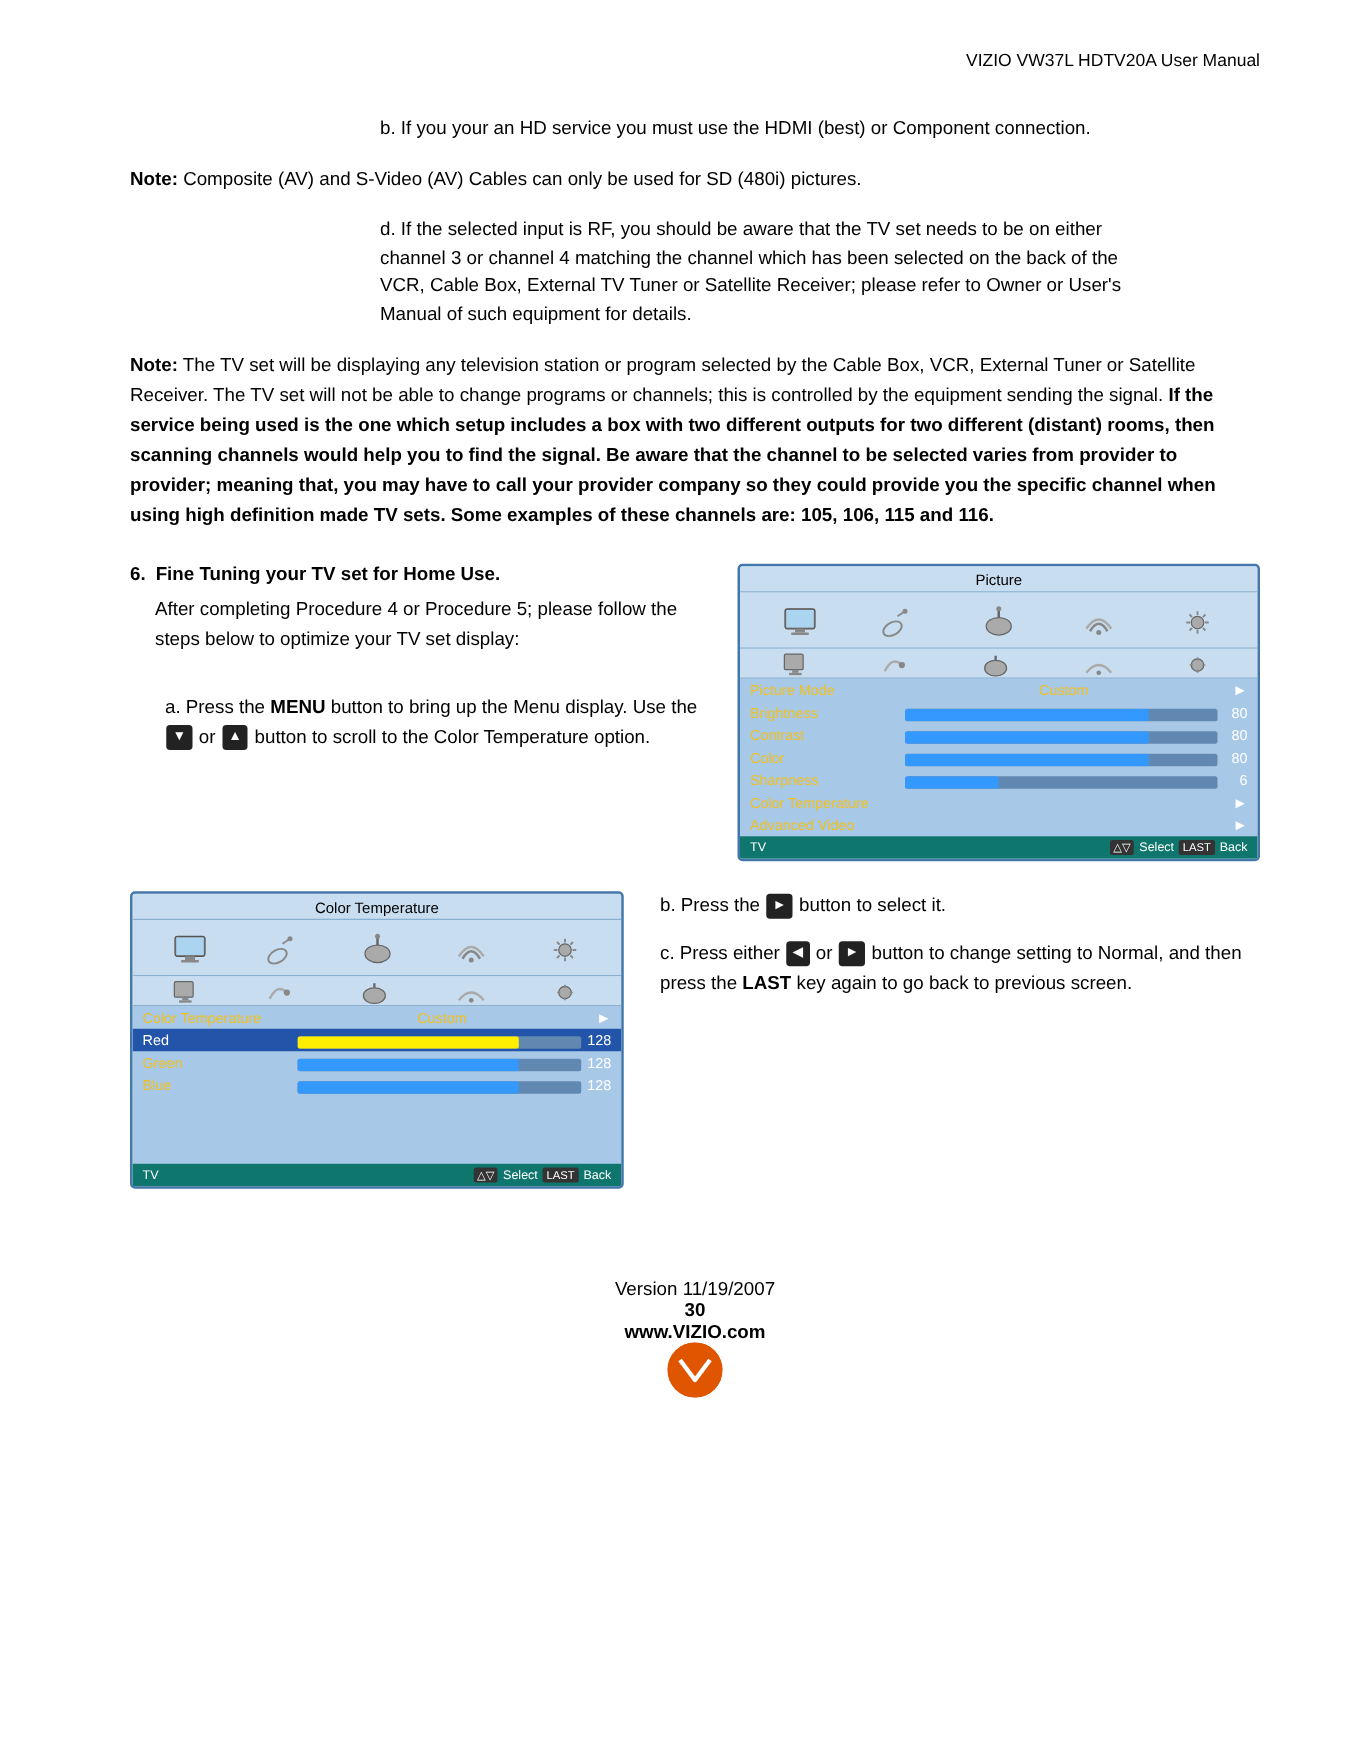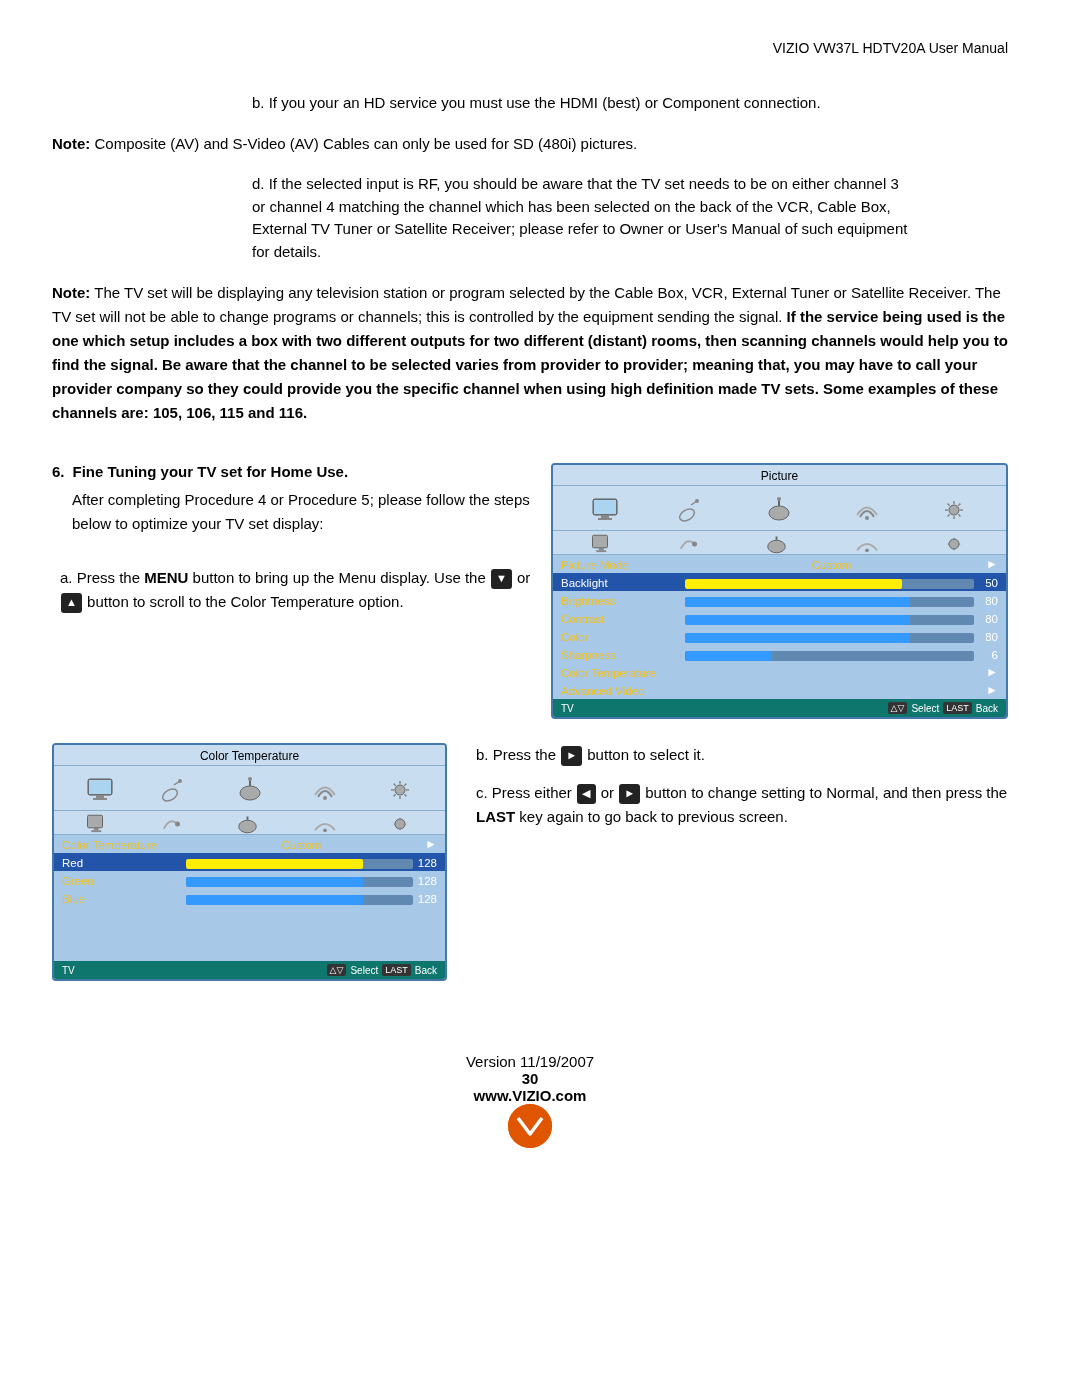--- a/index.html
+++ b/index.html
@@ -8,21 +8,21 @@
       min-height: 1397px;
       background: #fff;
       font-family: Arial, Helvetica, sans-serif;
       font-size: 15px;
       color: #000;
       position: relative;
     }
     .page {
       width: 1080px;
       min-height: 1397px;
-      padding: 40px 72px 60px 52px;
+      padding: 40px 72px 60px 104px;
       position: relative;
     }
     .header {
       text-align: right;
       font-size: 14px;
       color: #000;
       margin-bottom: 36px;
     }
     .para-b {
       text-indent: 200px;
@@ -42,21 +42,21 @@
       line-height: 1.5;
     }
     .para-d {
       margin-left: 200px;
       margin-right: 100px;
       margin-bottom: 18px;
       font-size: 15px;
       line-height: 1.5;
     }
     .para-note2 {
-      margin-bottom: 38px;
+      margin-bottom: 26px;
       font-size: 15px;
       line-height: 1.6;
     }
     .section6 {
       display: flex;
       flex-direction: row;
       align-items: flex-start;
       margin-bottom: 24px;
     }
     .section6-left {
@@ -65,25 +65,25 @@
     }
     .section6-text {
       font-size: 15px;
       line-height: 1.6;
       margin-left: 20px;
       margin-bottom: 14px;
     }
     .section6-para-a {
       font-size: 15px;
       line-height: 1.6;
-      margin-left: 8px;
+      margin-left: 28px;
       margin-top: 30px;
     }
     .section6-right {
-      width: 457px;
+      width: 418px;
       flex-shrink: 0;
     }
     
     .tv-menu {
       border: 2px solid #4477aa;
       background: #c8ddf0;
       border-radius: 4px;
       overflow: hidden;
       font-size: 12px;
     }
@@ -396,27 +396,20 @@
         </div>
 
         <div class="tv-menu-rows">
 
           <div class="tv-menu-row">
             <span class="tv-menu-row-label">Picture Mode</span>
             <span class="tv-menu-row-custom">Custom</span>
             <span class="tv-menu-row-arrow">►</span>
           </div>
 
-          <div class="tv-menu-row highlighted">
-            <span class="tv-menu-row-label" style="color:#fff;">Backlight</span>
-            <div class="tv-menu-row-bar">
-              <div class="tv-menu-row-bar-fill yellow" style="width:75%;"></div>
-            </div>
-            <span class="tv-menu-row-value">50</span>
-          </div>
 
           <div class="tv-menu-row">
             <span class="tv-menu-row-label">Brightness</span>
             <div class="tv-menu-row-bar">
               <div class="tv-menu-row-bar-fill" style="width:78%;"></div>
             </div>
             <span class="tv-menu-row-value">80</span>
           </div>
 
           <div class="tv-menu-row">

